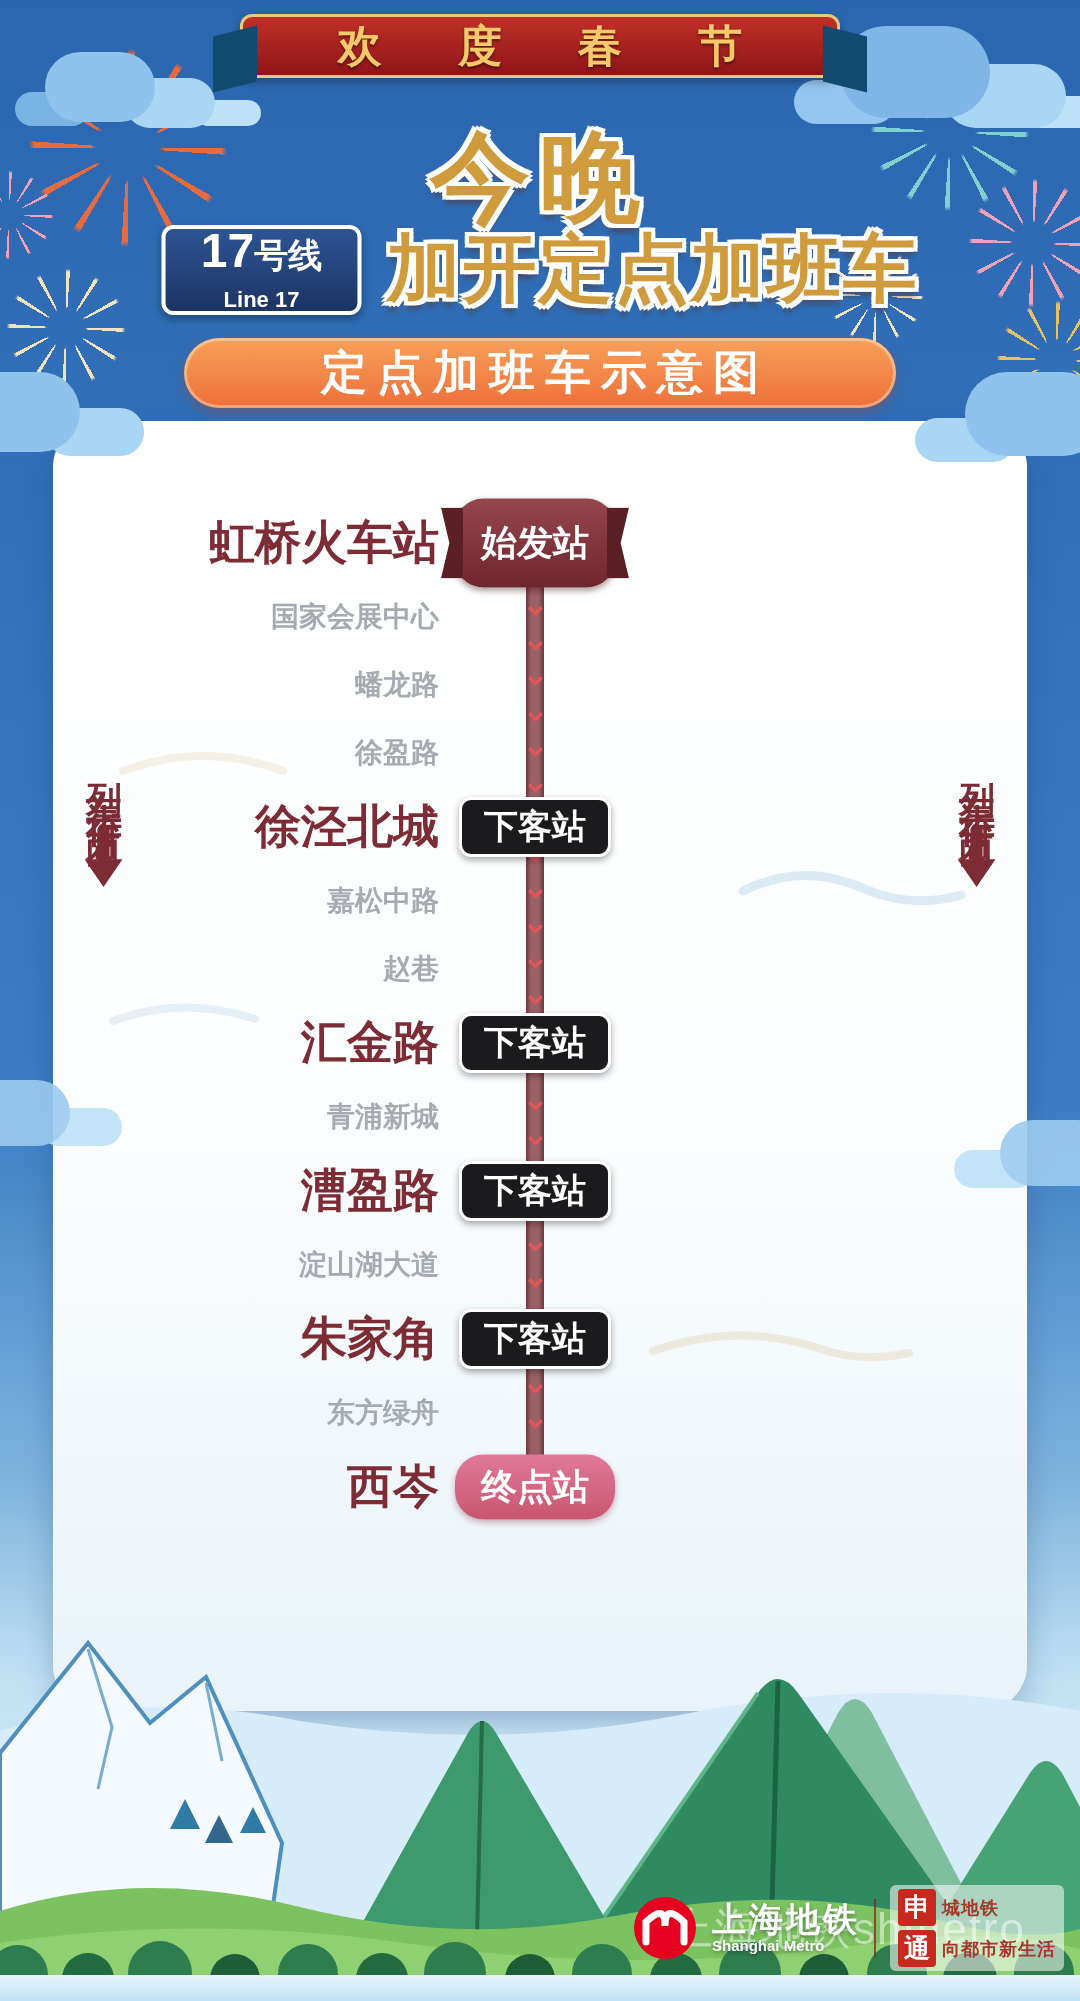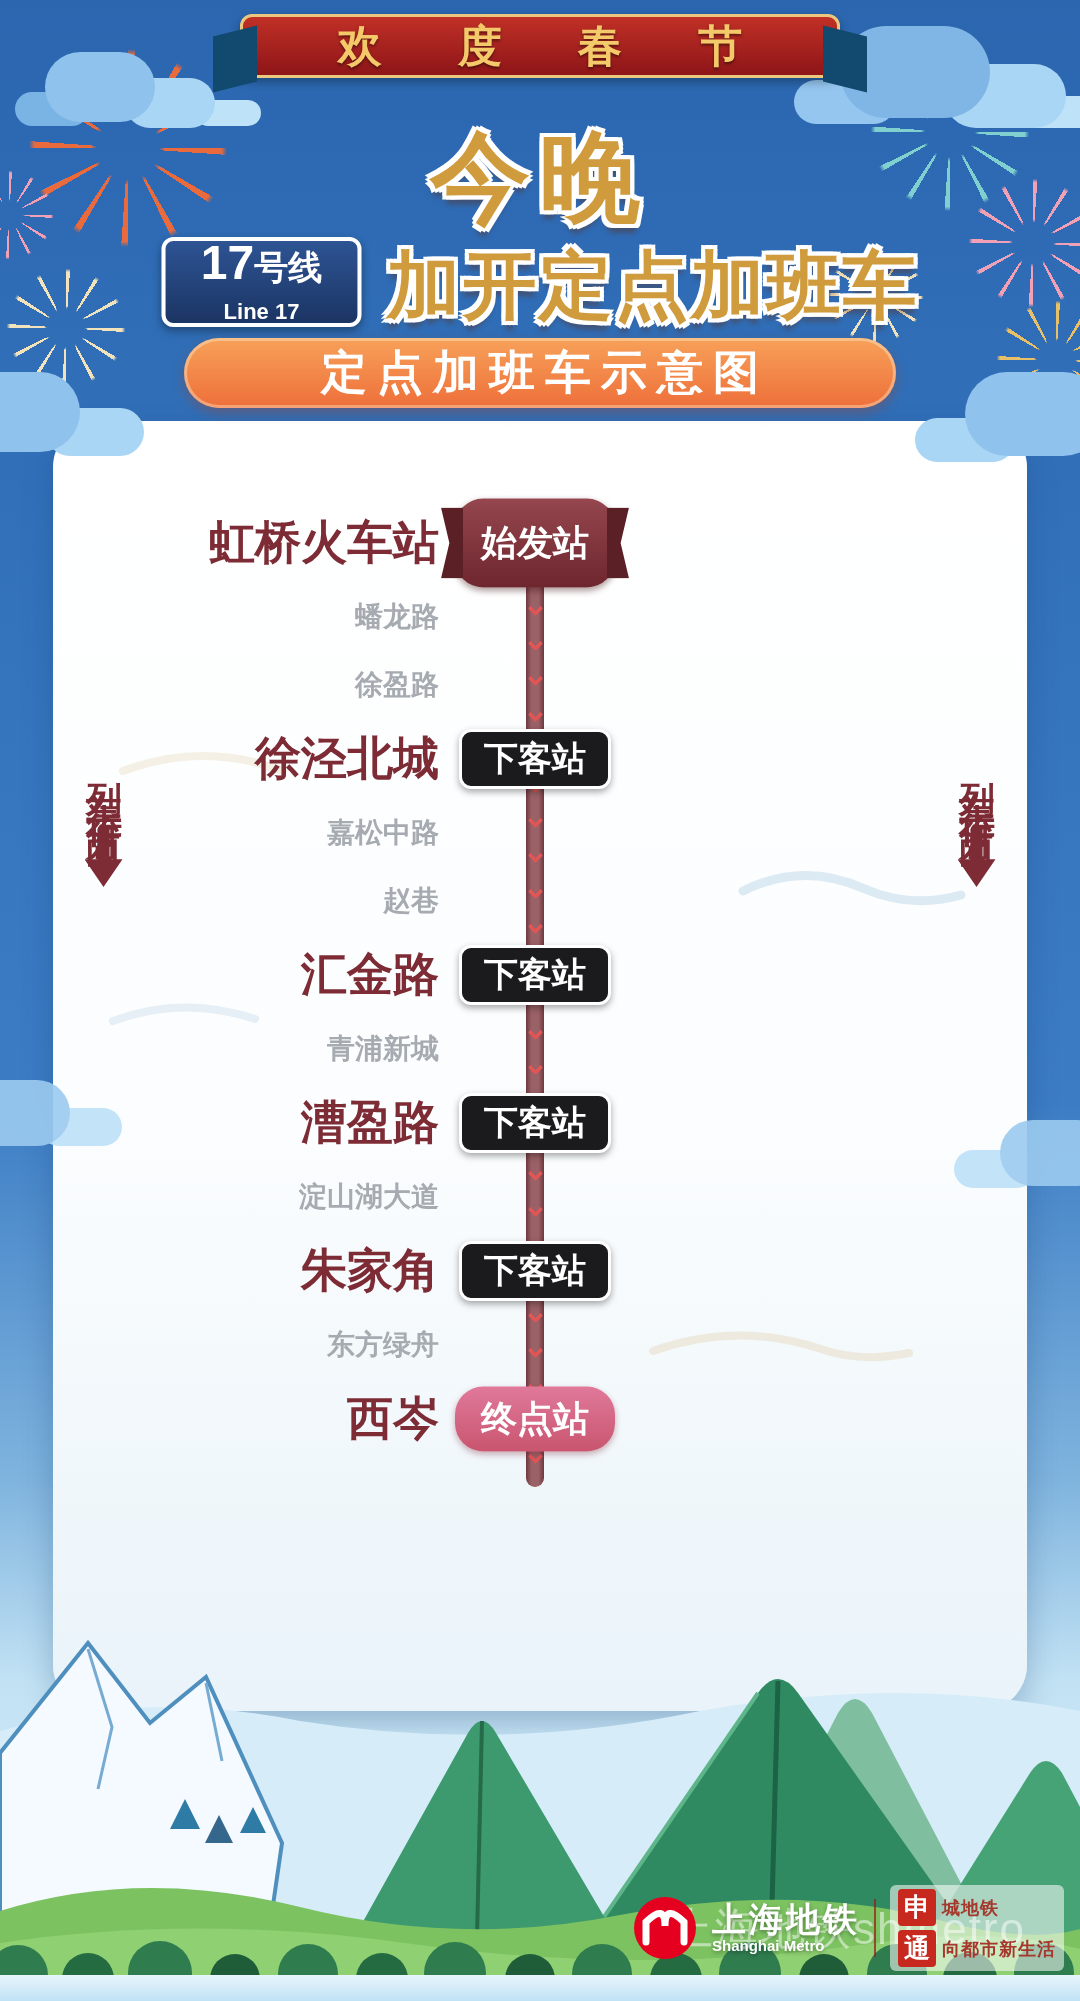--- a/index.html
+++ b/index.html
@@ -45,22 +45,22 @@
   .ribbon::before { left:-30px; transform:skewY(-14deg); }
   .ribbon::after  { right:-30px; transform:skewY(14deg); }
   .ribbon-text { color:#F3C969; font-size:44px; font-weight:900; letter-spacing:32px; text-indent:32px;
     text-shadow:0 2px 3px rgba(0,0,0,.45); white-space:nowrap; }
 
   .gold-outline { color:#CF9B3D; font-weight:900;
     text-shadow:-4px -4px 0 #fff,4px -4px 0 #fff,-4px 4px 0 #fff,4px 4px 0 #fff,
                 -4px 0 0 #fff,4px 0 0 #fff,0 -4px 0 #fff,0 4px 0 #fff,0 9px 5px rgba(96,42,20,.4); }
   .tonight { position:absolute; top:112px; left:50%; transform:translateX(-50%); z-index:4;
     font-size:100px; letter-spacing:10px; white-space:nowrap; }
-  .title-row { position:absolute; top:237px; left:50%; transform:translateX(-50%); z-index:4;
-    display:flex; align-items:flex-start; gap:16px; }
+  .title-row { position:absolute; top:220px; left:50%; transform:translateX(-50%); z-index:4;
+    display:flex; align-items:center; gap:16px; }
   .line-badge { width:200px; height:90px; background:linear-gradient(180deg,#2E5494,#1B3463);
     border:4px solid #fff; border-radius:12px; color:#fff; display:flex; flex-direction:column;
     align-items:center; justify-content:center; box-shadow:0 4px 8px rgba(0,0,0,.35); }
   .line-badge .cn { font-weight:900; line-height:1; white-space:nowrap; }
   .line-badge .cn .num { font-size:48px; } .line-badge .cn .suf { font-size:34px; }
   .line-badge .en { font-size:22px; font-weight:700; margin-top:12px; }
   .main-title { font-size:74px; letter-spacing:2px; white-space:nowrap;margin-left:9px; }
   .sub-banner { position:absolute; top:338px; left:50%; transform:translateX(-50%); z-index:4;
     width:712px; height:70px; border-radius:36px;
     background:linear-gradient(180deg,#F7A159,#EE6F3A);
@@ -212,20 +212,23 @@
           <span class="chev"></span>
           <span class="chev"></span>
           <span class="chev"></span>
           <span class="chev"></span>
           <span class="chev"></span>
         </div>
 
     <div class="station-row major">
           <div class="station-name">虹桥火车站</div>
           <div class="station-badge badge-start">始发站</div>
+        </div>
+        <div class="station-row minor">
+          <div class="station-name">国家会展中心</div>
         </div>
         <div class="station-row minor">
           <div class="station-name">蟠龙路</div>
         </div>
         <div class="station-row minor">
           <div class="station-name">徐盈路</div>
         </div>
         <div class="station-row major">
           <div class="station-name">徐泾北城</div>
           <div class="station-badge badge-dropoff">下客站</div>

